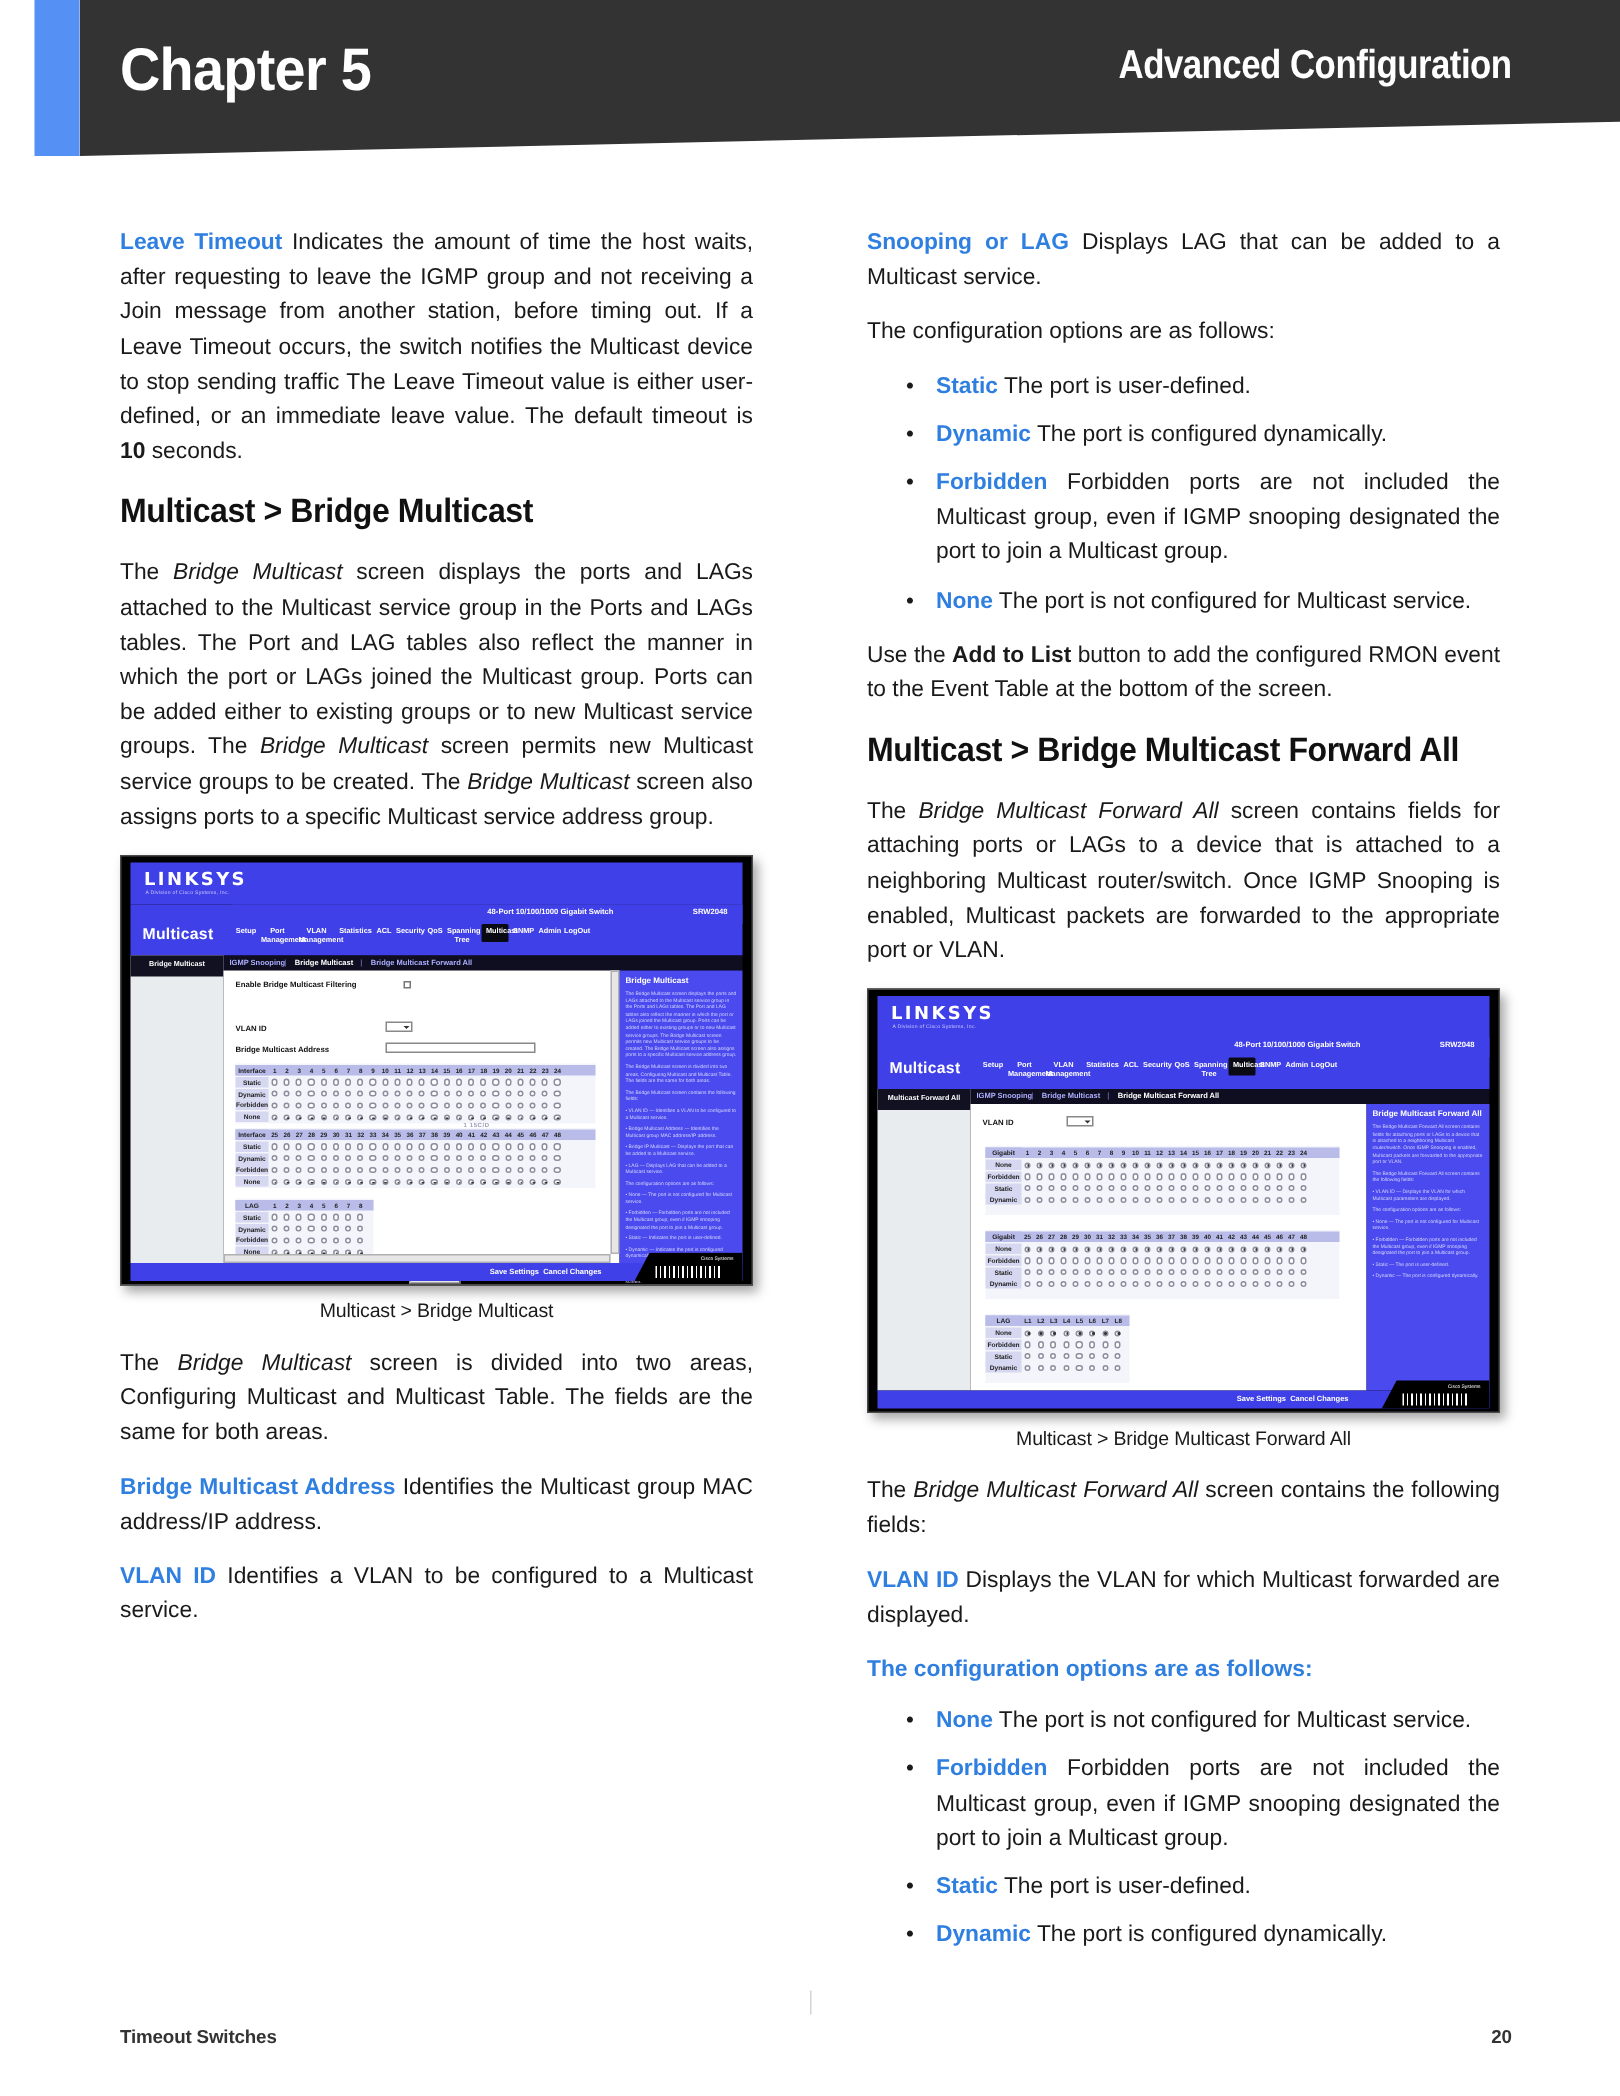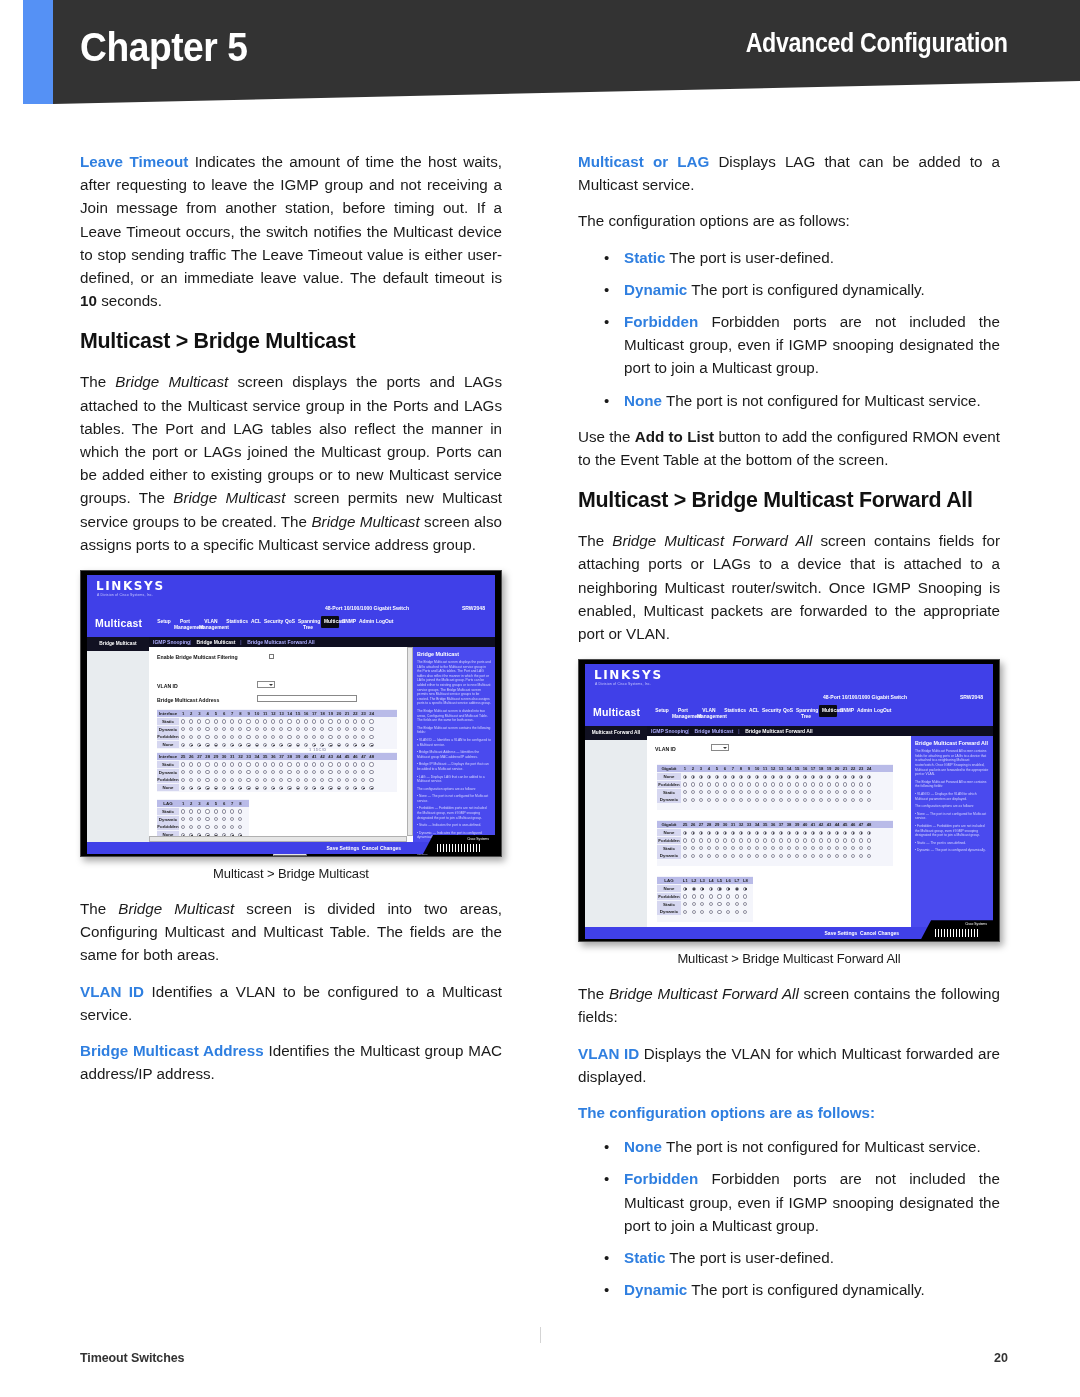--- a/index.html
+++ b/index.html
@@ -616,29 +616,29 @@
         <div class="lk-cisco-txt">Cisco Systems</div>
         <div class="lk-cisco-bars"></div>
       </div>
     </div>
     <div class="figure-caption">Multicast &gt; Bridge Multicast</div>
   </div>
 
   <p class="body" style="margin-top:16px;"><span>The </span><span class="ital">Bridge Multicast</span><span> screen is divided into two areas, Configuring Multicast and Multicast Table. The fields are the same for both areas.</span></p>
 
 
+  <p class="body"><span class="term">Bridge Multicast Address</span><span>  Identifies the Multicast group MAC address/IP address.</span></p>
+
   <p class="body"><span class="term">VLAN ID</span><span>  Identifies a VLAN to be configured to a Multicast service.</span></p>
 
-  <p class="body"><span class="term">Bridge Multicast Address</span><span>  Identifies the Multicast group MAC address/IP address.</span></p>
-
 </div>
 
 <div class="col" id="right-column">
 
-  <p class="body"><span class="term">Multicast or LAG</span><span> Displays LAG that can be added to a Multicast service.</span></p>
+  <p class="body"><span class="term">Snooping or LAG</span><span> Displays LAG that can be added to a Multicast service.</span></p>
 
   <p class="body">The configuration options are as follows:</p>
 
   <ul class="opts" id="opts-1">
       <li><span class="bullet">•</span><span class="term">Static</span><span>  The port is user-defined.</span></li>
       <li><span class="bullet">•</span><span class="term">Dynamic</span><span>  The port is configured dynamically.</span></li>
       <li><span class="bullet">•</span><span class="term">Forbidden</span><span> Forbidden ports are not included the Multicast group, even if IGMP snooping designated the port to join a Multicast group.</span></li>
       <li><span class="bullet">•</span><span class="term">None</span><span>  The port is not configured for Multicast service.</span></li>
     </ul>
 

